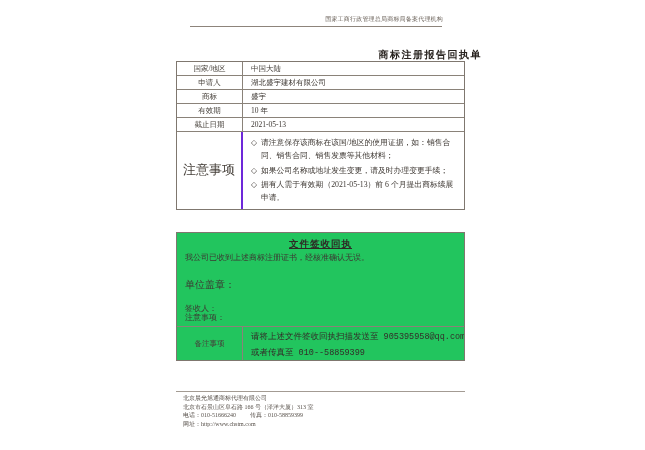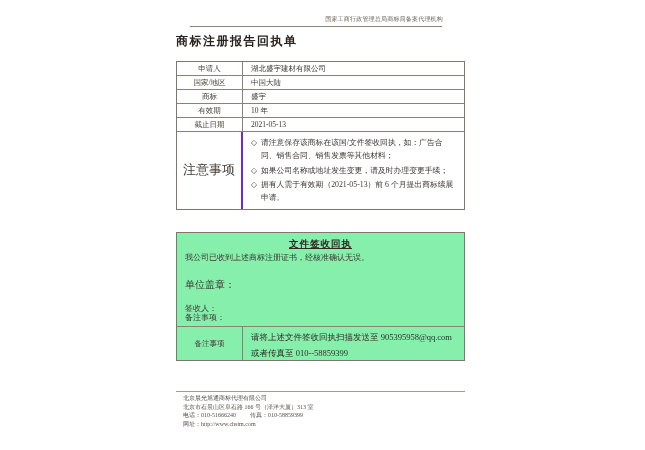--- a/index.html
+++ b/index.html
@@ -17,22 +17,22 @@
     position:absolute;top:15px;right:24px;
     font-size:6px;letter-spacing:.2px;color:#6a6159;white-space:nowrap;
   }
   .agency-rule{
     position:absolute;top:26px;left:14px;width:252px;height:0;
     border-top:1px solid #8d847b;
   }
 
   
   .title{
-    position:absolute;top:33px;left:0;width:100%;margin:0;
-    text-align:left;font-size:12px;font-weight:bold;letter-spacing:1.5px;
+    position:absolute;top:33px;left:0;width:100%;margin:15px;
+    text-align:right;font-size:10px;font-weight:bold;letter-spacing:1.5px;
     color:#28231f;
   }
 
   
   .info-table{
     position:absolute;top:61px;left:0;width:289px;
     border:1px solid #7f776f;box-sizing:border-box;background:#fff;
   }
   .row{display:flex;border-bottom:1px solid #8a8279;height:13px;}
   .row:last-child{border-bottom:none;}
@@ -51,34 +51,34 @@
   }
   .notice-body{flex:1;padding:5px 8px 4px 8px;font-size:7.8px;line-height:12.8px;color:#3d3732;}
   .notice-item{display:flex;margin-bottom:2px;}
   .notice-item:last-child{margin-bottom:0;}
   .bullet{flex:0 0 10px;}
   .notice-text{flex:1;}
 
   
   .receipt-box{
     position:absolute;top:232px;left:0;width:289px;
-    border:1px solid #7f776f;box-sizing:border-box;background:#86efac;
+    border:1px solid #7f776f;box-sizing:border-box;background:#22c55e;
   }
   .receipt-main{position:relative;height:93px;}
   .receipt-title{
     position:absolute;top:5px;left:0;width:100%;text-align:center;
     font-size:9.5px;font-weight:bold;letter-spacing:1px;
     text-decoration:underline;color:#2e2925;
   }
   .receipt-text{position:absolute;top:19px;left:8px;right:8px;font-size:8px;color:#3d3732;}
   .stamp-label{position:absolute;top:45px;left:8px;font-size:10px;color:#3d3732;}
   .signer-label{position:absolute;top:70px;left:8px;font-size:8px;color:#3d3732;}
   .sign-date-label{position:absolute;top:79px;left:8px;font-size:8px;color:#3d3732;}
 
-  .remark-row{display:flex;border-top:1px solid #8a8279;height:33px;}
+  .remark-row{display:flex;border-top:1px solid #8a8279;height:33px;font-family:Liberation Mono, monospace;}
   .remark-label{
     width:66px;flex:0 0 66px;border-right:1px solid #8a8279;box-sizing:border-box;
     display:flex;align-items:center;justify-content:center;
     font-size:7.5px;color:#46403a;
   }
   .remark-body{flex:1;padding:2px 6px 0 8px;font-size:8.5px;line-height:16px;color:#332e29;white-space:nowrap;overflow:hidden;}
 
   
   .footer-rule{
     position:absolute;top:391px;left:0;width:289px;height:0;
@@ -95,65 +95,65 @@
 
 <div class="doc">
 
   <div class="agency">国家工商行政管理总局商标局备案代理机构</div>
   <div class="agency-rule"></div>
 
   <h1 class="title">商标注册报告回执单</h1>
 
   <div class="info-table">
     <div class="row">
+      <div class="cell label">国家/地区</div>
+      <div class="cell value">中国大陆</div>
+    </div>
+    <div class="row">
       <div class="cell label">申请人</div>
       <div class="cell value">湖北盛宇建材有限公司</div>
-    </div>
-    <div class="row">
-      <div class="cell label">国家/地区</div>
-      <div class="cell value">中国大陆</div>
     </div>
     <div class="row">
       <div class="cell label">商标</div>
       <div class="cell value">盛宇</div>
     </div>
     <div class="row">
       <div class="cell label">有效期</div>
       <div class="cell value">10 年</div>
     </div>
     <div class="row">
       <div class="cell label">截止日期</div>
       <div class="cell value">2021-05-13</div>
     </div>
     <div class="notice-row">
       <div class="notice-label">注意事项</div>
       <div class="notice-body">
         <div class="notice-item">
           <span class="bullet">◇</span>
-          <span class="notice-text">请注意保存该商标在该国/文件签收回执，如：广告合同、销售合同、销售发票等其他材料；</span>
+          <span class="notice-text">请注意保存该商标在该国/地区的使用证据，如：销售合同、销售合同、销售发票等其他材料；</span>
         </div>
         <div class="notice-item">
           <span class="bullet">◇</span>
           <span class="notice-text">如果公司名称或地址发生变更，请及时办理变更手续；</span>
         </div>
         <div class="notice-item">
           <span class="bullet">◇</span>
           <span class="notice-text">拥有人需于有效期（2021-05-13）前 6 个月提出商标续展申请。</span>
         </div>
       </div>
     </div>
   </div>
 
   <div class="receipt-box">
     <div class="receipt-main">
       <div class="receipt-title">文件签收回执</div>
       <div class="receipt-text">我公司已收到上述商标注册证书，经核准确认无误。</div>
       <div class="stamp-label">单位盖章：</div>
       <div class="signer-label">签收人：</div>
-      <div class="sign-date-label">备注事项：</div>
+      <div class="sign-date-label">注意事项：</div>
     </div>
     <div class="remark-row">
       <div class="remark-label">备注事项</div>
       <div class="remark-body">
         <div>请将上述文件签收回执扫描发送至  905395958@qq.com</div>
         <div>或者传真至 010--58859399</div>
       </div>
     </div>
   </div>
 

